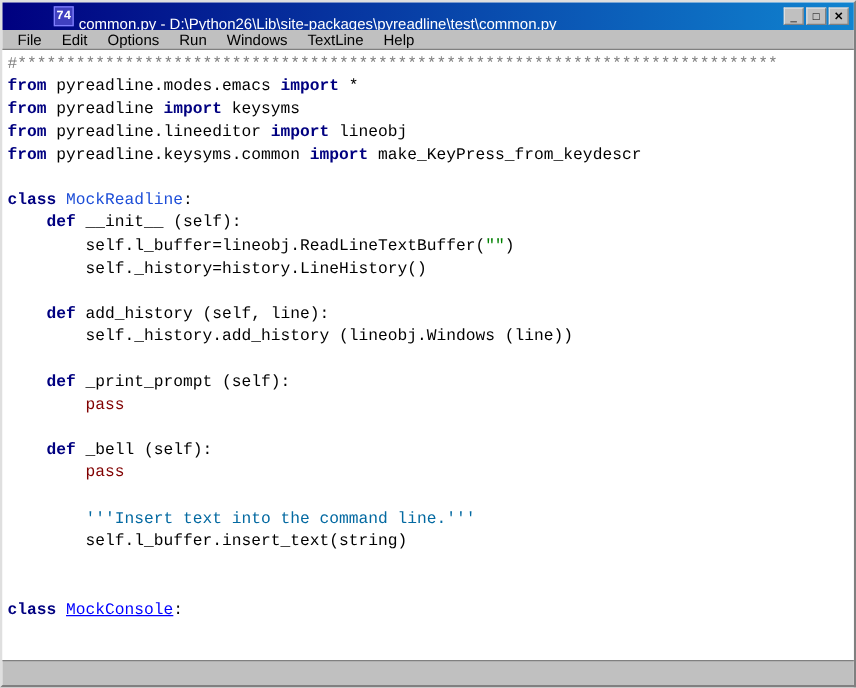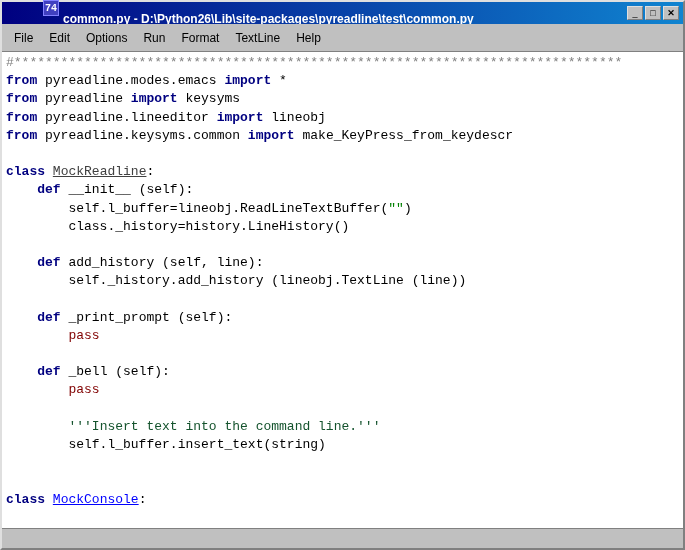--- a/index.html
+++ b/index.html
@@ -29,40 +29,41 @@
       height: 22px;
       display: flex;
       align-items: center;
       justify-content: space-between;
       padding: 0 4px;
       flex-shrink: 0;
     }
 
     .title-bar-left {
       display: flex;
+      align-items: center;
       gap: 4px;
       padding-left: 37px;
     }
 
     .title-icon {
       width: 16px;
       height: 16px;
       background: #4040c0;
       border: 1px solid #8080ff;
       display: flex;
       align-items: center;
       justify-content: center;
       font-size: 10px;
       color: white;
       font-weight: bold;
     }
 
     .title-text {
       font-size: 12px;
-      font-weight: bold;
+      font-weight: normal;
       font-family: Arial, sans-serif;
       margin-top: 12px;
     }
 
     .title-bar-buttons {
       display: flex;
       gap: 2px;
     }
 
     .title-btn {
@@ -81,21 +82,21 @@
     }
 
     .title-btn.close {
       background: #c0c0c0;
       color: black;
       font-weight: bold;
     }
 
     .menu-bar {
       background: #c0c0c0;
-      height: 28px;
+      height: 16px;
       display: flex;
       align-items: center;
       padding: 0 4px;
       border-bottom: 1px solid #808080;
       flex-shrink: 0;
     }
 
     .menu-item {
       padding: 2px 8px;
       font-size: 12px;
@@ -158,70 +159,70 @@
       <div class="title-btn">□</div>
       <div class="title-btn close">✕</div>
     </div>
   </div>
 
   <div class="menu-bar">
     <div class="menu-item">File</div>
     <div class="menu-item">Edit</div>
     <div class="menu-item">Options</div>
     <div class="menu-item">Run</div>
-    <div class="menu-item">Format</div>
+    <div class="menu-item">Windows</div>
     <div class="menu-item">TextLine</div>
     <div class="menu-item">Help</div>
   </div>
 
   <div class="code-area">
 
     <div class="code-line comment">#******************************************************************************</div>
 
     <div class="code-line"><span style="color:#000080;font-weight:bold">from</span> pyreadline.modes.emacs <span style="color:#000080;font-weight:bold">import</span> *</div>
 
     <div class="code-line"><span style="color:#000080;font-weight:bold">from</span> pyreadline <span style="color:#000080;font-weight:bold">import</span> keysyms</div>
 
     <div class="code-line"><span style="color:#000080;font-weight:bold">from</span> pyreadline.lineeditor <span style="color:#000080;font-weight:bold">import</span> lineobj</div>
 
     <div class="code-line"><span style="color:#000080;font-weight:bold">from</span> pyreadline.keysyms.common <span style="color:#000080;font-weight:bold">import</span> make_KeyPress_from_keydescr</div>
 
     <div class="code-line"> </div>
 
 
-    <div class="code-line"><span style="color:#000080;font-weight:bold">class</span> <span style="color:#404040;text-decoration:underline">MockReadline</span>:</div>
+    <div class="code-line"><span style="color:#000080;font-weight:bold">class</span> <span style="color:#1d4ed8;">MockReadline</span>:</div>
 
     <div class="code-line">    <span style="color:#000080;font-weight:bold">def</span> __init__ (self):</div>
 
     <div class="code-line">        self.l_buffer=lineobj.ReadLineTextBuffer(<span style="color:#008000">""</span>)</div>
 
-    <div class="code-line">        class._history=history.LineHistory()</div>
+    <div class="code-line">        self._history=history.LineHistory()</div>
 
     <div class="code-line"> </div>
 
     <div class="code-line">    <span style="color:#000080;font-weight:bold">def</span> add_history (self, line):</div>
 
-    <div class="code-line">        self._history.add_history (lineobj.TextLine (line))</div>
+    <div class="code-line">        self._history.add_history (lineobj.Windows (line))</div>
 
     <div class="code-line"> </div>
 
     <div class="code-line">    <span style="color:#000080;font-weight:bold">def</span> _print_prompt (self):</div>
 
     <div class="code-line">        <span style="color:#800000">pass</span></div>
 
     <div class="code-line"> </div>
 
     <div class="code-line">    <span style="color:#000080;font-weight:bold">def</span> _bell (self):</div>
 
     <div class="code-line">        <span style="color:#800000">pass</span></div>
 
     <div class="code-line"> </div>
 
 
-    <div class="code-line">        <span style="color:#14532d">'''Insert text into the command line.'''</span></div>
+    <div class="code-line">        <span style="color:#0369a1">'''Insert text into the command line.'''</span></div>
 
     <div class="code-line">        self.l_buffer.insert_text(string)</div>
 
     <div class="code-line"> </div>
 
     <div class="code-line"> </div>
 
     <div class="code-line"><span style="color:#000080;font-weight:bold">class</span> <span style="color:#0000ff;text-decoration:underline">MockConsole</span>:</div>
 
   </div>

